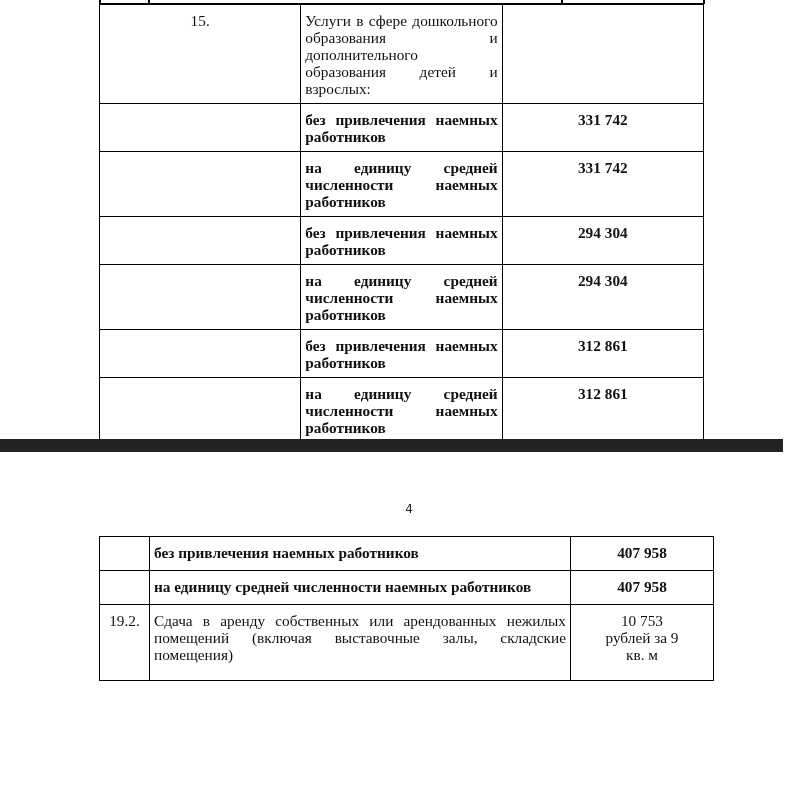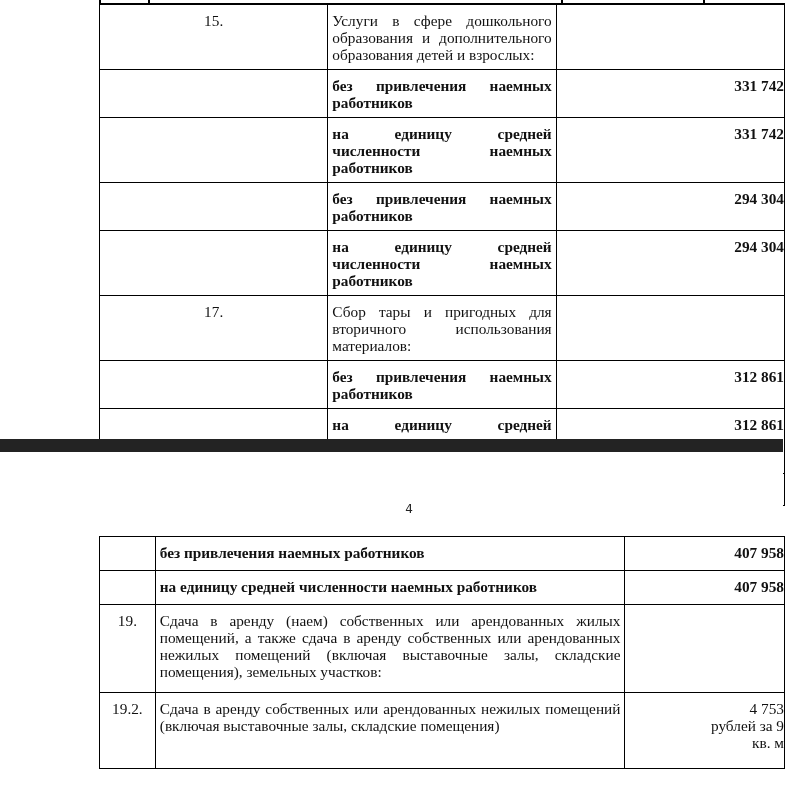--- a/index.html
+++ b/index.html
@@ -30,21 +30,21 @@
       height: 13px;
       background: #232323;
     }
     .page-bottom { top: 452px; height: 359px; }
 
     table.grid {
       position: absolute;
       left: 99px;
       border-collapse: collapse;
       table-layout: fixed;
-      width: 686px;
+      width: 605px;
     }
     table.grid td {
       border: 1.5px solid #000;
       padding: 0;
       font-size: 15.3px;
       line-height: 17px;
       vertical-align: top;
     }
     td.num {
       width: 49px;
@@ -52,21 +52,21 @@
       padding-top: 7px !important;
     }
     td.desc {
       width: 412px;
       padding: 7px 4px 6px 4px !important;
       text-align: justify;
       margin-top: 36px;
     }
     td.val {
       width: 142px;
-      text-align: right;
+      text-align: center;
       padding-top: 7px !important;
     }
 
     .top-table { top: 3px; border-top: 1.5px solid #000; }
     .top-table::before { content: ""; }
     .cont-lines {
       position: absolute;
       top: 0;
       height: 4px;
       width: 1.5px;
@@ -121,25 +121,20 @@
     <tr class="h33">
       <td class="num"></td>
       <td class="desc">без привлечения наемных работников</td>
       <td class="val">294 304</td>
     </tr>
     <tr class="h33">
       <td class="num"></td>
       <td class="desc">на единицу средней численности наемных работников</td>
       <td class="val">294 304</td>
     </tr>
-    <tr class="h50">
-      <td class="num">17.</td>
-      <td class="desc">Сбор тары и пригодных для вторичного использования материалов:</td>
-      <td class="val"></td>
-    </tr>
     <tr class="h33">
       <td class="num"></td>
       <td class="desc">без привлечения наемных работников</td>
       <td class="val">312 861</td>
     </tr>
     <tr class="h33">
       <td class="num"></td>
       <td class="desc">на единицу средней численности наемных работников</td>
       <td class="val">312 861</td>
     </tr>
@@ -162,30 +157,25 @@
         <tr class="h33">
       <td class="num"></td>
       <td class="desc">без привлечения наемных работников</td>
       <td class="val">407 958</td>
     </tr>
     <tr class="h33">
       <td class="num"></td>
       <td class="desc">на единицу средней численности наемных работников</td>
       <td class="val">407 958</td>
     </tr>
-    <tr class="h87">
-      <td class="num">19.</td>
-      <td class="desc">Сдача в аренду (наем) собственных или арендованных жилых помещений, а также сдача в аренду собственных или арендованных нежилых помещений (включая выставочные залы, складские помещения), земельных участков:</td>
-      <td class="val"></td>
-    </tr>
     <tr class="h75">
       <td class="num">19.2.</td>
       <td class="desc">Сдача в аренду собственных или арендованных нежилых помещений (включая выставочные залы, складские помещения)</td>
       <td class="val">
-        <div>4 753</div>
+        <div>10 753</div>
         <div>рублей за 9</div>
         <div>кв. м</div>
       </td>
     </tr>
 
   </tbody>
     </table>
 </div>
 
 </body></html>

